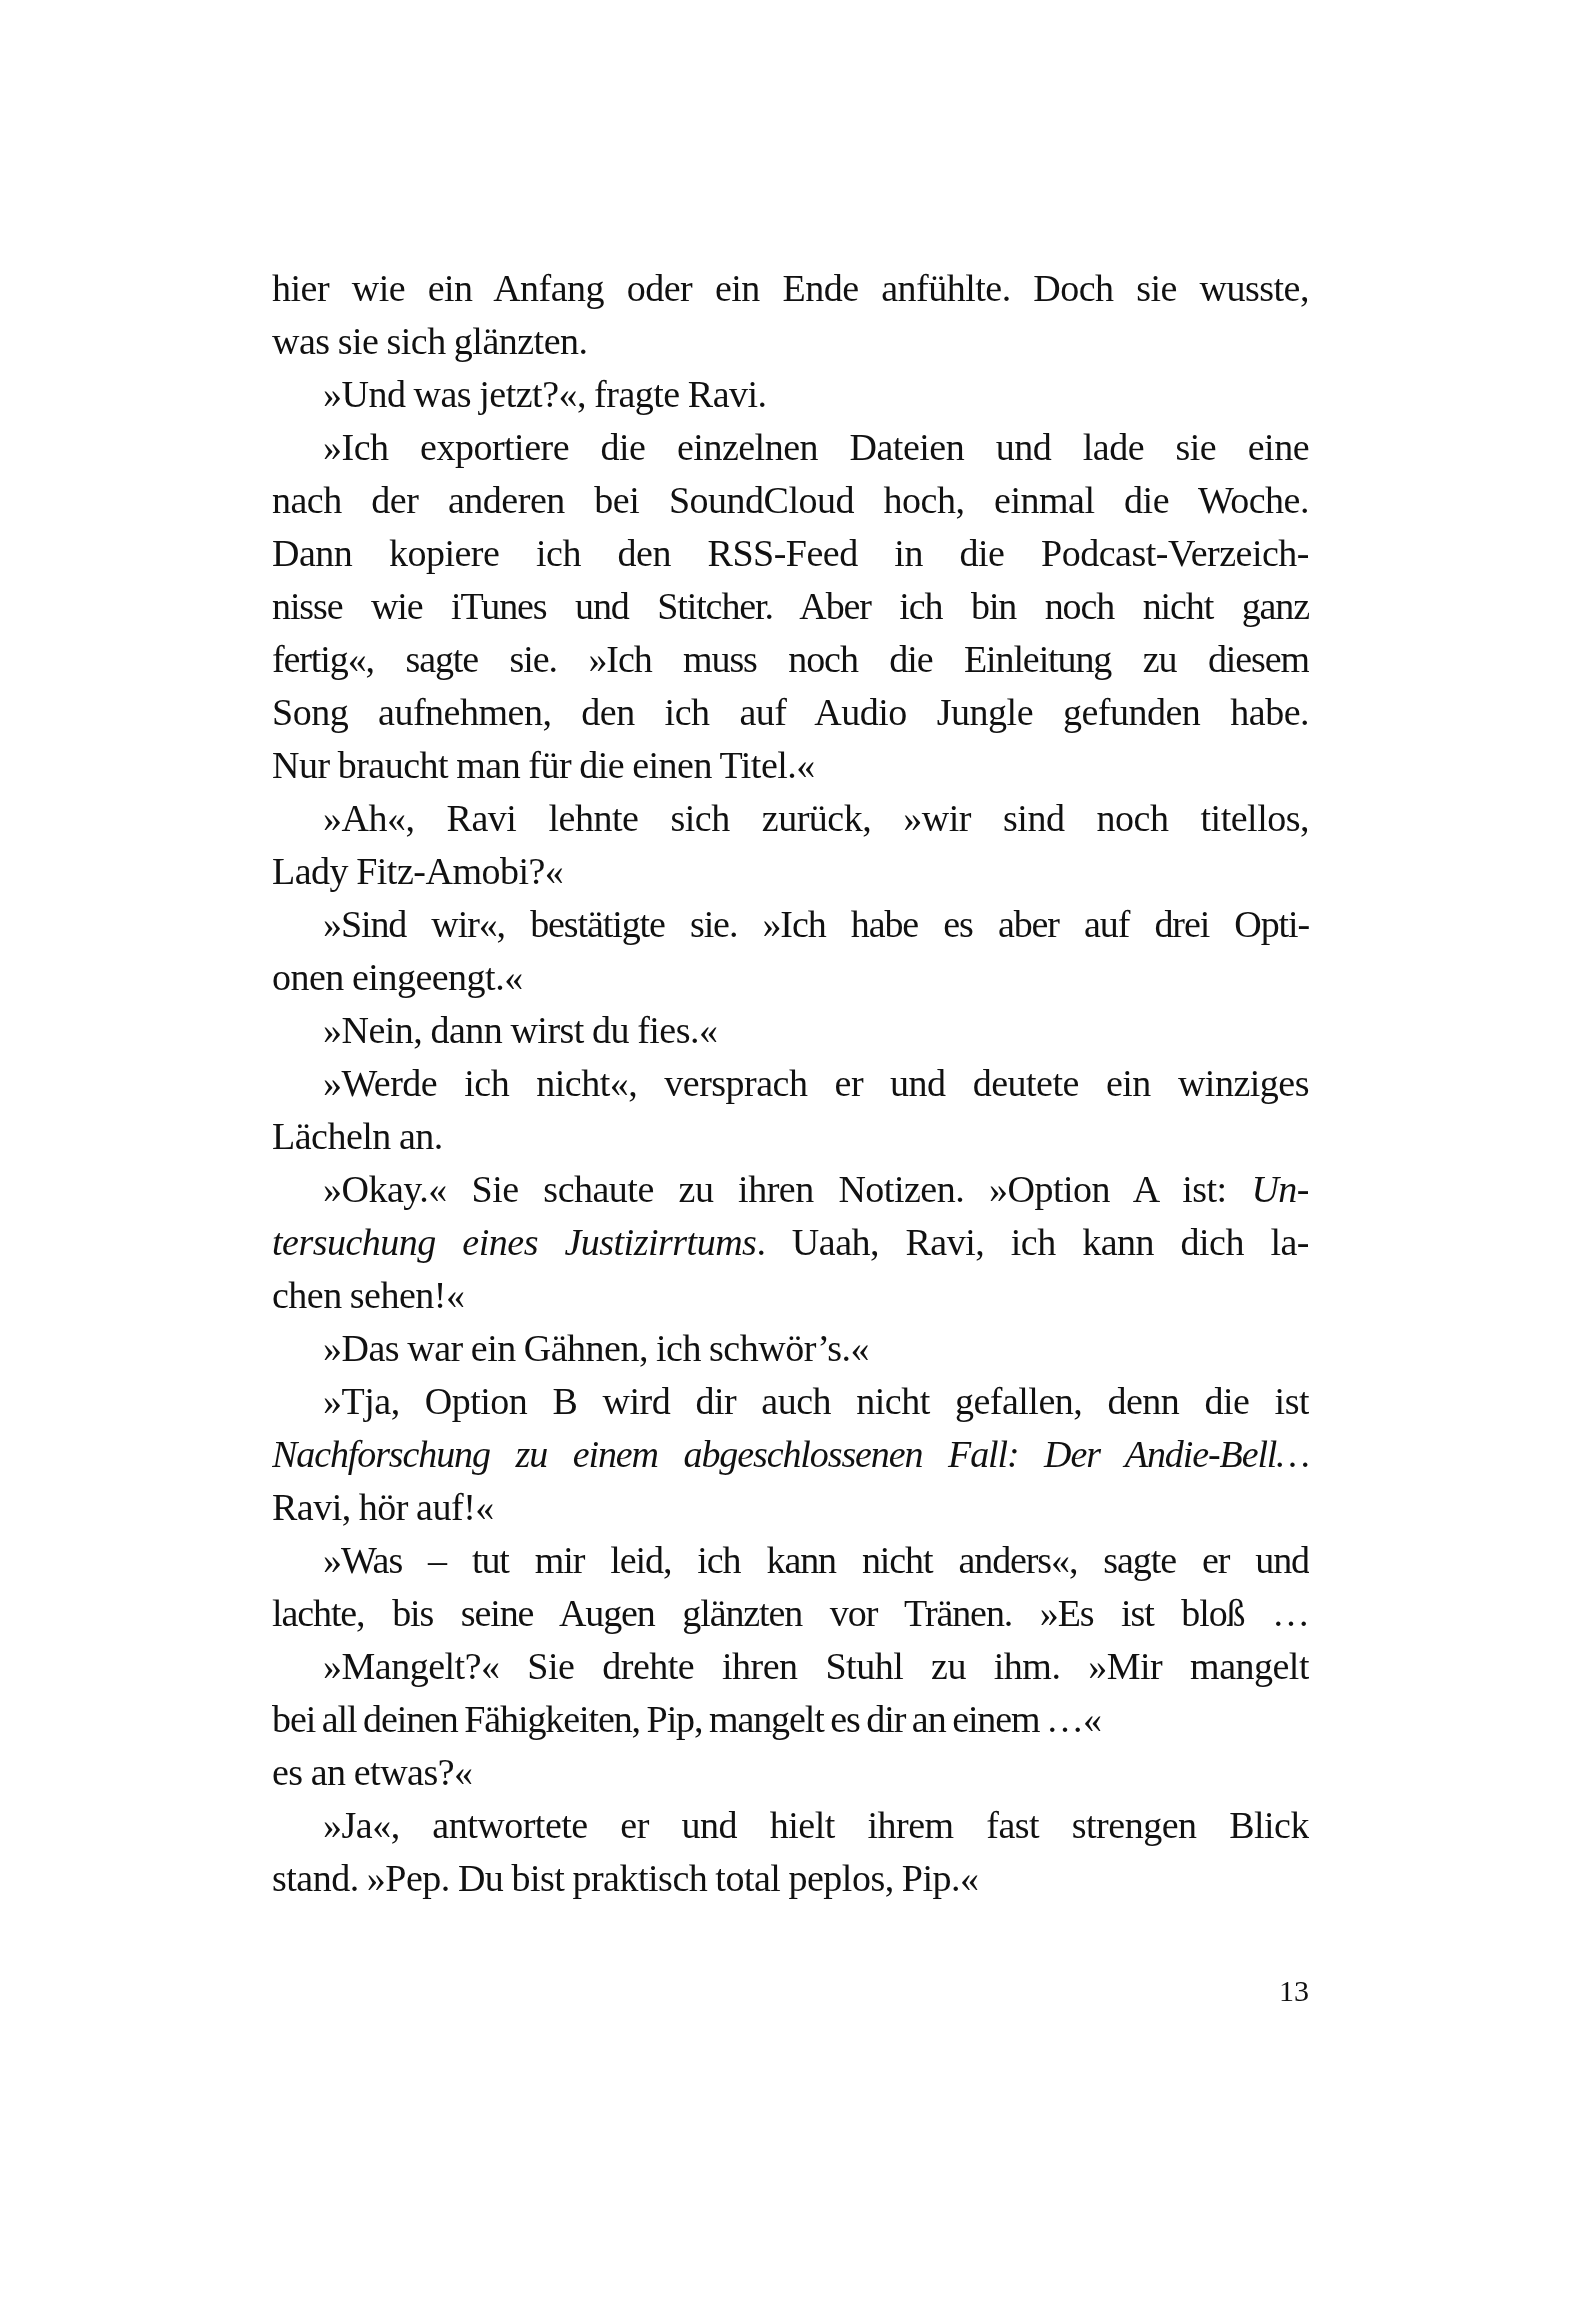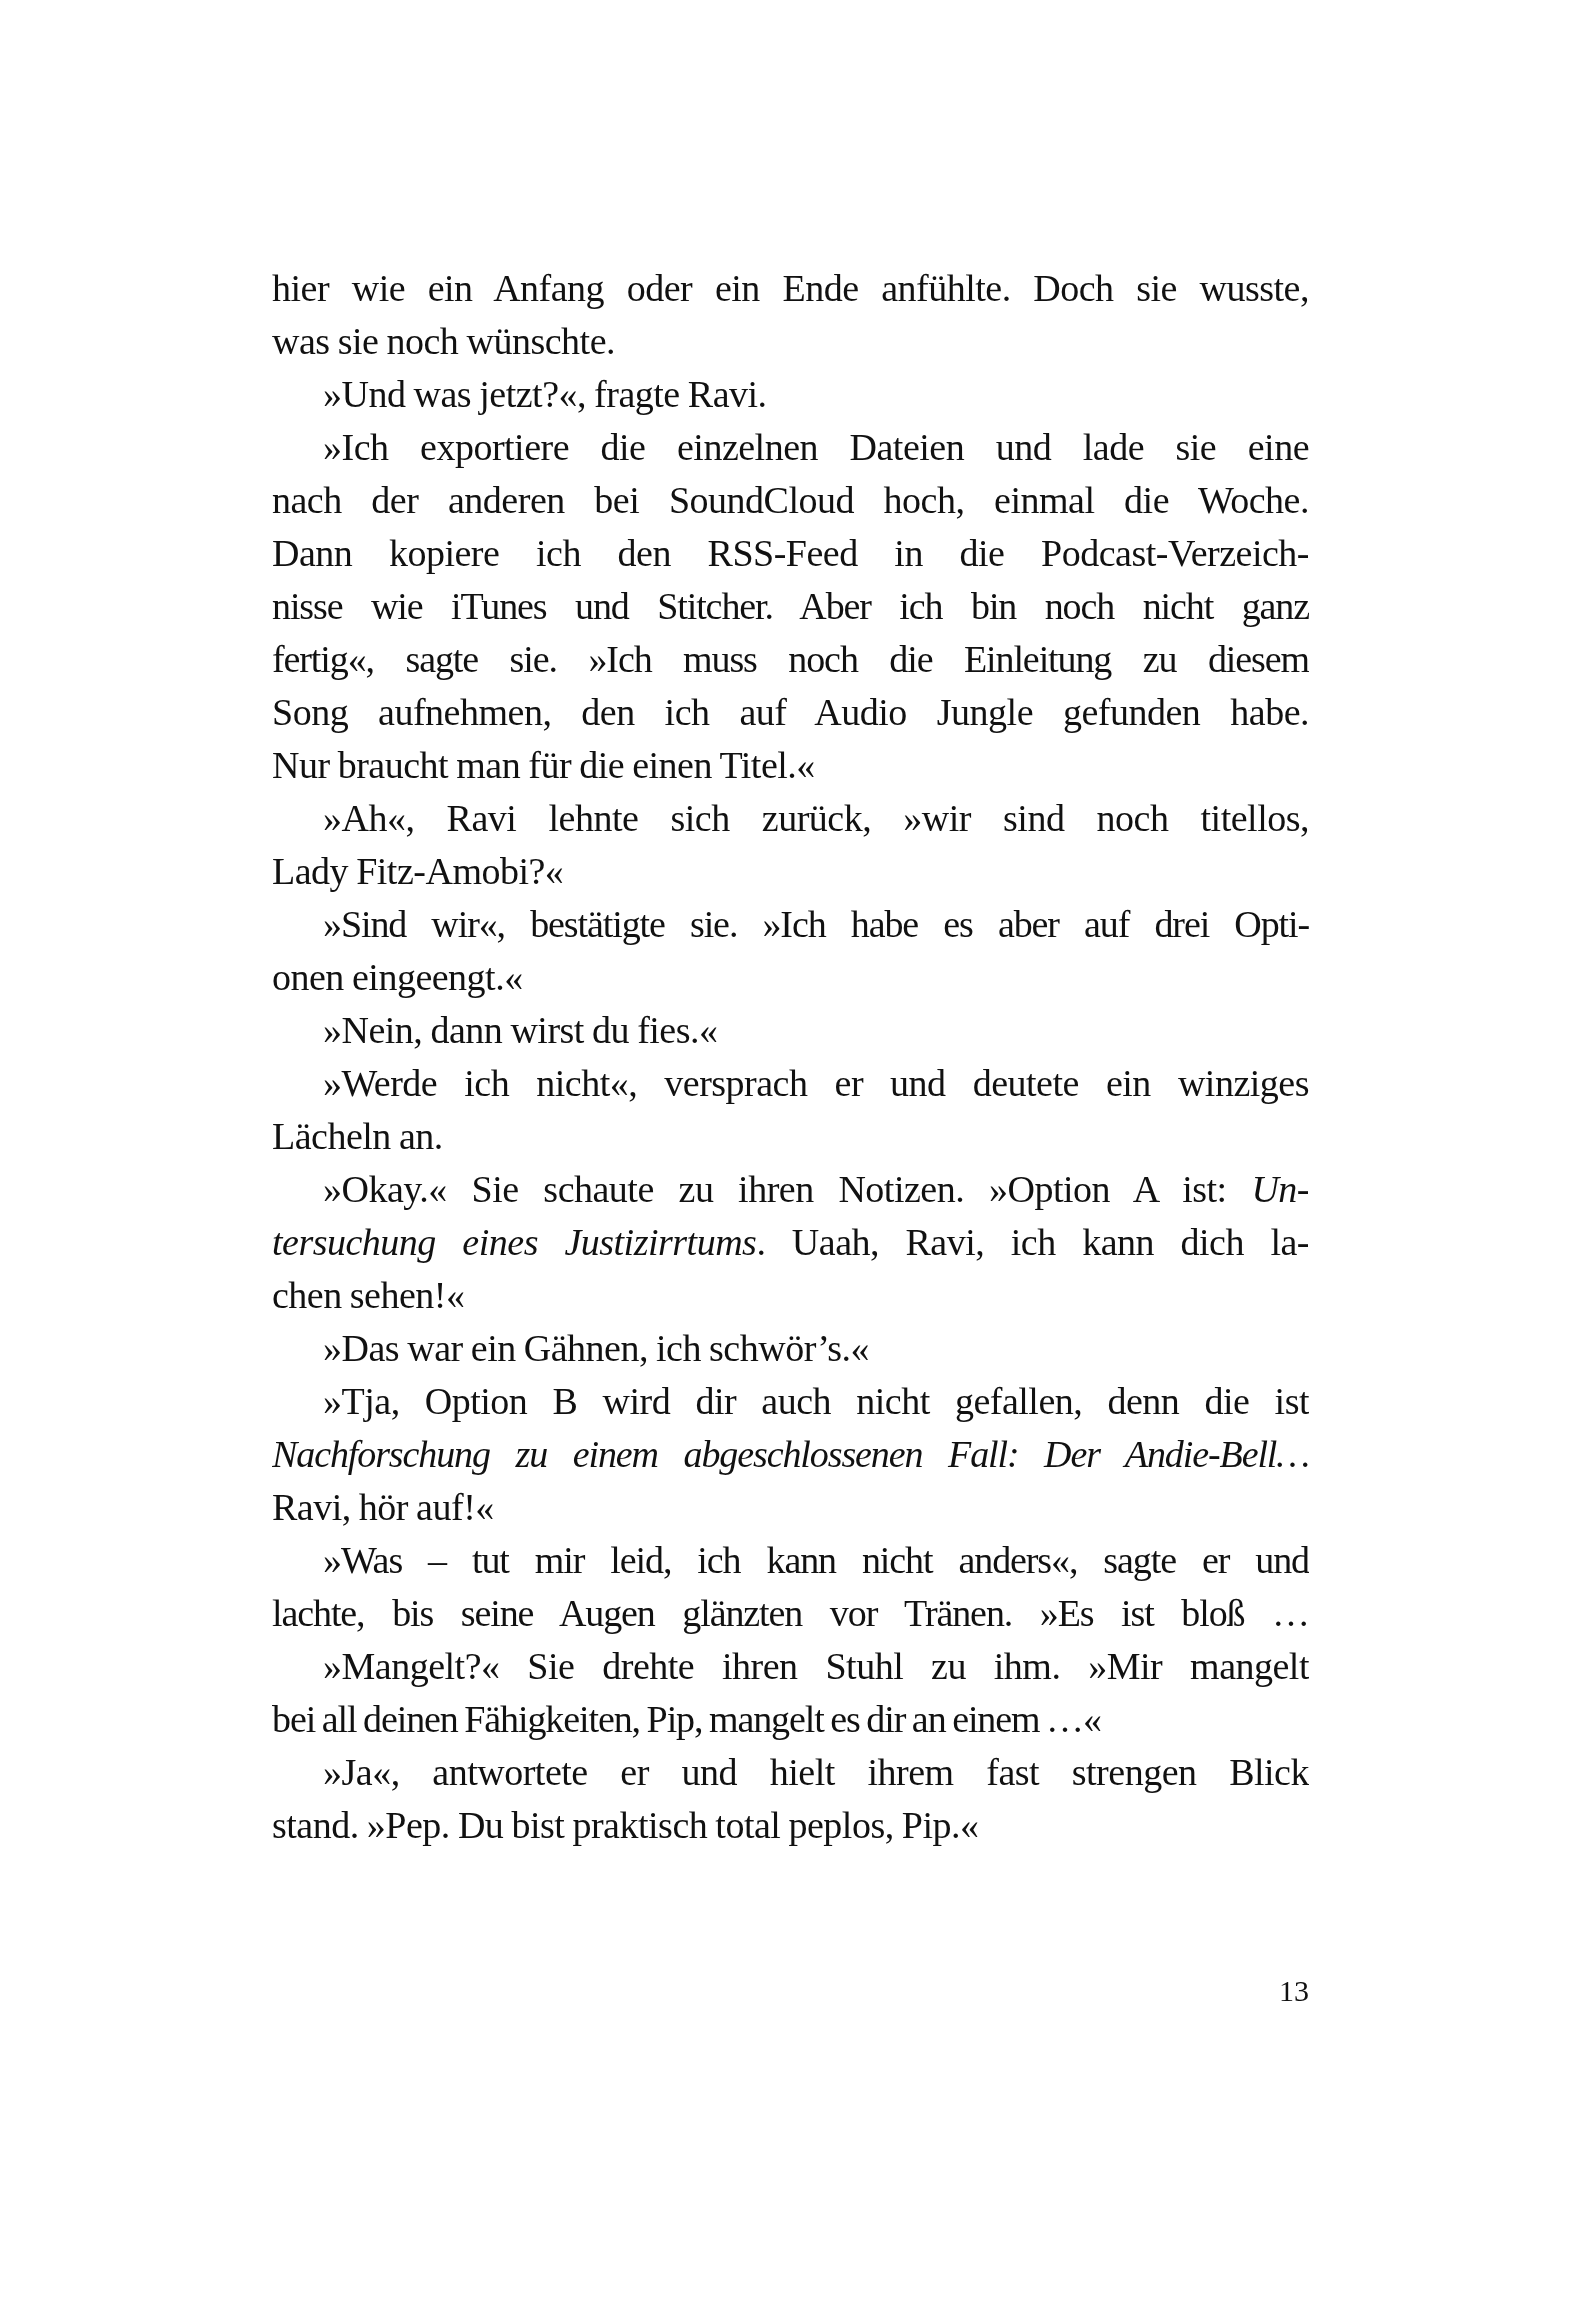--- a/index.html
+++ b/index.html
@@ -67,21 +67,21 @@
       text-align: right;
     }
   </style>
 </head>
 <body>
 
 <div class="page">
   <div class="text-block">
 
     <div class="line justify"><span>hier wie ein Anfang oder ein Ende anfühlte. Doch sie wusste,</span></div>
-    <div class="line left"><span>was sie noch wünschte.</span></div>
+    <div class="line left"><span>was sie sich glänzten.</span></div>
 
     <div class="line left indent"><span>»Und was jetzt?«, fragte Ravi.</span></div>
 
     <div class="line justify indent"><span>»Ich exportiere die einzelnen Dateien und lade sie eine</span></div>
     <div class="line justify"><span>nach der anderen bei SoundCloud hoch, einmal die Woche.</span></div>
     <div class="line justify"><span>Dann kopiere ich den RSS-Feed in die Podcast-Verzeich-</span></div>
     <div class="line justify condense"><span>nisse wie iTunes und Stitcher. Aber ich bin noch nicht ganz</span></div>
     <div class="line justify condense"><span>fertig«, sagte sie. »Ich muss noch die Einleitung zu diesem</span></div>
     <div class="line justify"><span>Song aufnehmen, den ich auf Audio Jungle gefunden habe.</span></div>
     <div class="line left"><span>Nur braucht man für die einen Titel.«</span></div>
@@ -106,20 +106,21 @@
 
     <div class="line justify indent"><span>»Tja, Option B wird dir auch nicht gefallen, denn die ist</span></div>
     <div class="line justify condense"><span class="seg-italic">Nachforschung zu einem abgeschlossenen Fall: Der Andie-Bell…</span></div>
     <div class="line left"><span>Ravi, hör auf!«</span></div>
 
     <div class="line justify indent condense"><span>»Was – tut mir leid, ich kann nicht anders«, sagte er und</span></div>
     <div class="line justify condense"><span>lachte, bis seine Augen glänzten vor Tränen. »Es ist bloß …</span></div>
     <div class="line justify indent"><span>»Mangelt?« Sie drehte ihren Stuhl zu ihm. »Mir mangelt</span></div>
 
     <div class="line left condense"><span>bei all deinen Fähigkeiten, Pip, mangelt es dir an einem …«</span></div>
+    <div class="line left"><span>es an etwas?«</span></div>
 
     <div class="line justify indent"><span>»Ja«, antwortete er und hielt ihrem fast strengen Blick</span></div>
     <div class="line left"><span>stand. »Pep. Du bist praktisch total peplos, Pip.«</span></div>
 
   </div>
 
   <div class="page-number">13</div>
 </div>
 
 

